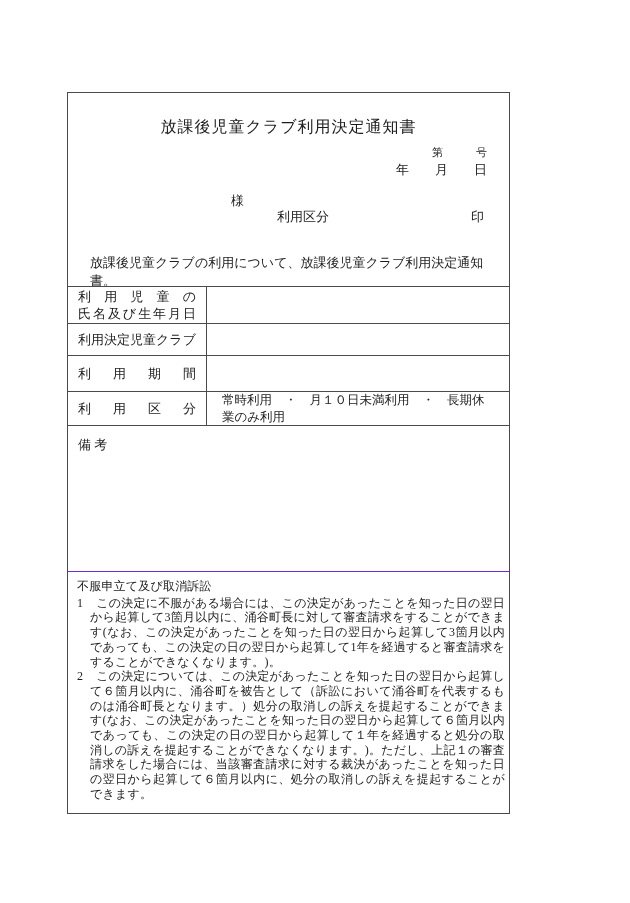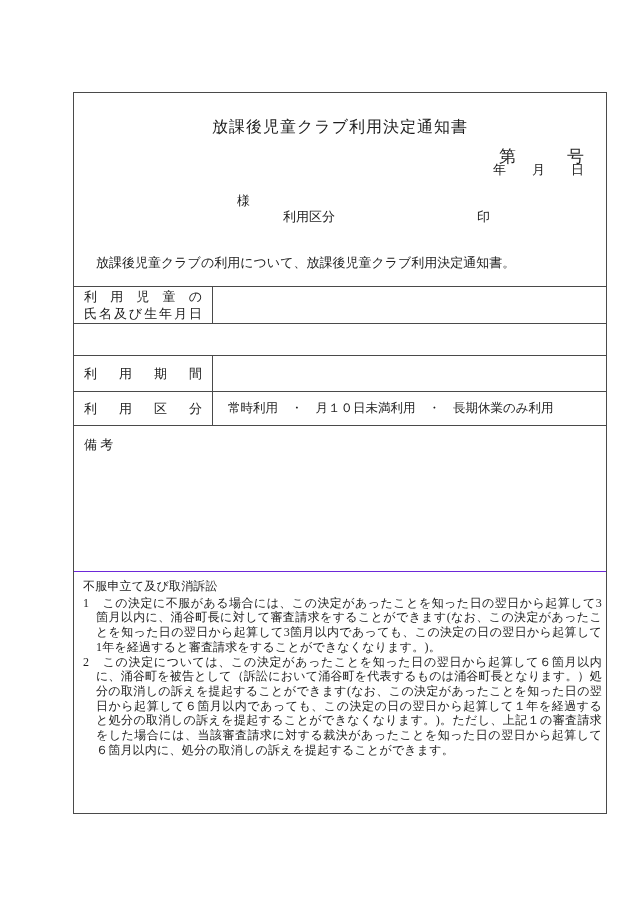--- a/index.html
+++ b/index.html
@@ -3,25 +3,25 @@
 <meta charset="utf-8">
 <style>
   html,body{margin:0;padding:0;background:#ffffff;}
   .page{
     position:relative;width:630px;height:903px;background:#ffffff;
     color:#1c1c1c;font-family:"Liberation Serif","DejaVu Serif",serif;
     overflow:hidden;
   }
   .form-note{position:absolute;left:75px;top:56px;font-size:12px;letter-spacing:1px;}
   .doc-box{
-    position:absolute;left:73px;top:92px;width:534px;height:722px;
+    position:absolute;left:67px;top:92px;width:443px;height:722px;
     border:1px solid #4a4a4a;box-sizing:border-box;overflow:hidden;
   }
   .doc-title{position:absolute;top:24px;left:0;width:100%;text-align:center;font-size:16px;letter-spacing:1px;}
-  .doc-number{position:absolute;top:52px;right:22px;font-size:17px;font-family:Liberation Serif, serif;}
+  .doc-number{position:absolute;top:52px;right:22px;font-size:11px;font-family:Liberation Serif, serif;}
   .doc-date{position:absolute;top:68px;right:22px;font-size:13px;}
   .addressee{position:absolute;top:99px;left:163px;font-size:13px;}
   .issuer-line{position:absolute;top:115px;left:0;width:100%;height:16px;font-size:13px;}
   .issuer{position:absolute;left:209px;top:0;}
   .seal{position:absolute;left:403px;top:0;}
   .intro{position:absolute;top:161px;left:22px;font-size:13px;}
   .usage-table{position:absolute;top:193px;left:0;width:100%;}
   .row{display:flex;border-top:1px solid #4a4a4a;box-sizing:border-box;}
   .r1{height:37px}.r2{height:32px}.r3{height:36px}.r4{height:34px}.r5{height:33px}
   .row-label{
@@ -66,20 +66,23 @@
 
       <div class="row r1">
         <div class="row-label">
           <div class="jline">利用児童の</div>
           <div class="jline">氏名及び生年月日</div>
         </div>
         <div class="row-value"></div>
       </div>
 
       <div class="row r2">
+        <div class="row-label">
+          <div class="jline">利用決定児童クラブ</div>
+        </div>
         <div class="row-value"></div>
       </div>
 
       <div class="row r3">
         <div class="row-label">
           <div class="jline">利用期間</div>
         </div>
         <div class="row-value"></div>
       </div>
 

